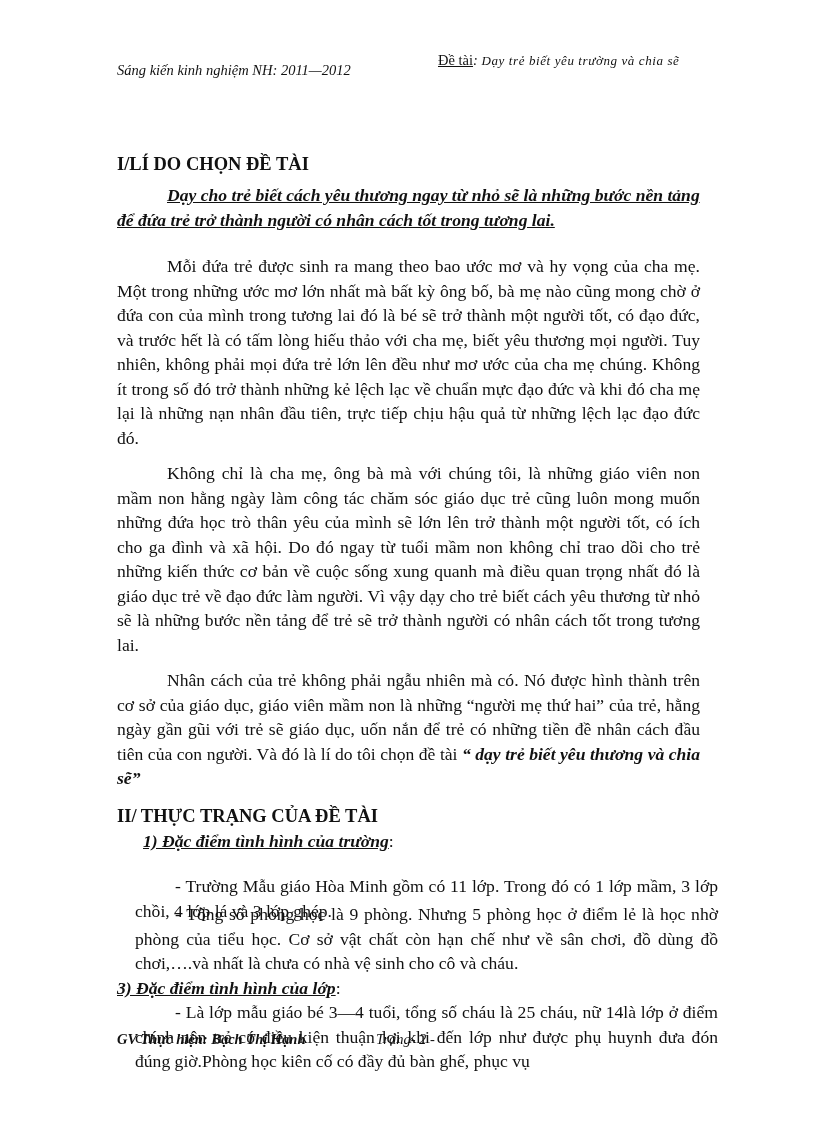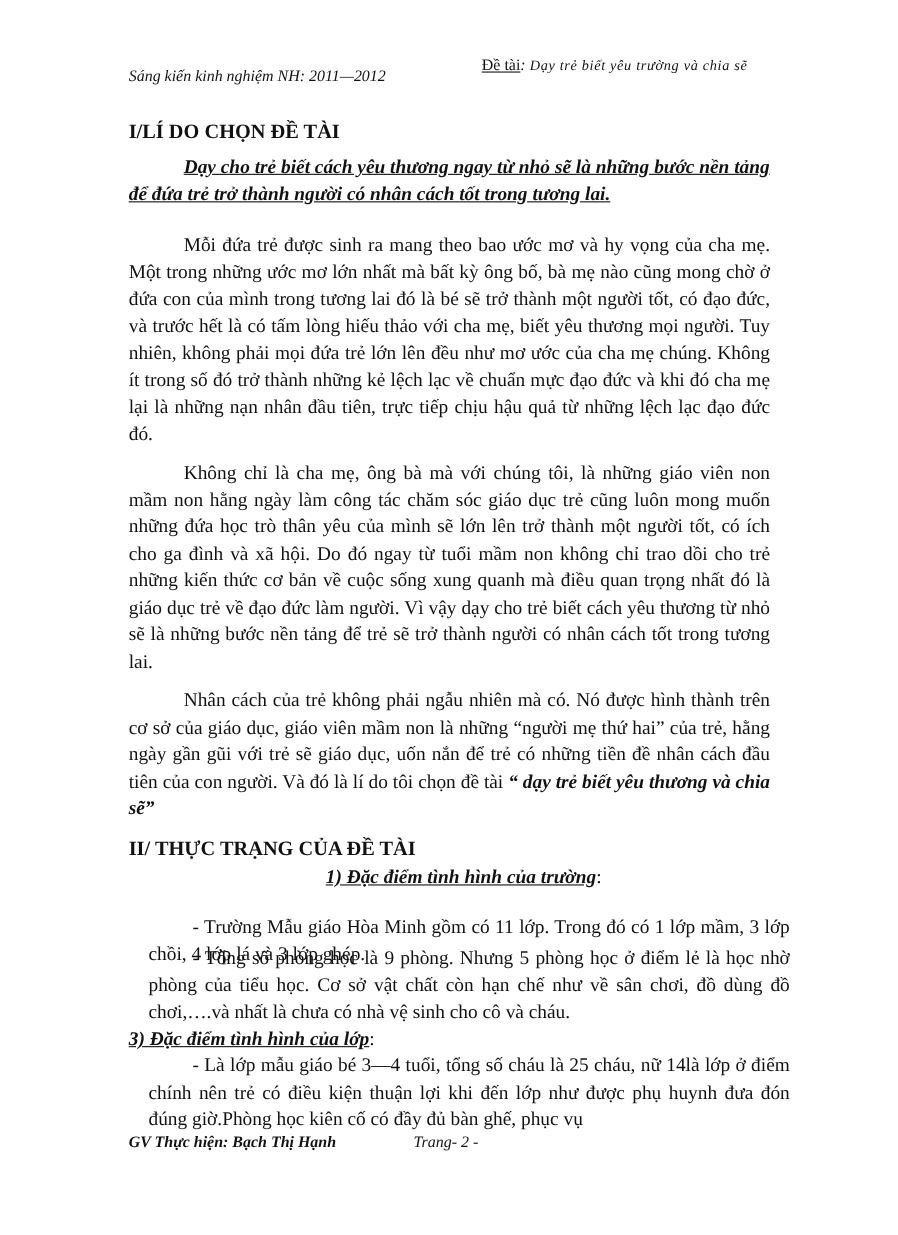--- a/index.html
+++ b/index.html
@@ -3,21 +3,21 @@
 <meta charset="utf-8">
 <style>
   html, body { margin:0; padding:0; background:#ffffff; }
   body { width:816px; height:1123px; position:relative; overflow:hidden; color:#111; }
   .serif { font-family: "Liberation Serif", "DejaVu Serif", serif; }
   .header { position:absolute; top:52px; left:117px; width:600px; font-size:14.5px; font-style:italic; white-space:nowrap; }
   .header .left { position:absolute; left:0; top:0;margin-top:10px; }
   .header .right { position:absolute; left:289px; top:0; }
   .header .right .lbl { font-style:normal; text-decoration:underline;margin-left:32px; }
   .header .right .topic { letter-spacing:0.6px; font-size:13px; }
-  .block { position:absolute; left:117px; width:583px; font-size:17.6px; line-height:24.5px; }
+  .block { position:absolute; left:117px; width:583px; font-size:17.6px; line-height:24.5px;margin-top:44px; }
   .h1 { font-weight:bold; font-size:18.5px; }
   .lead { font-weight:bold; font-style:italic; text-indent:50px; }
   .para { text-indent:50px; text-align:justify; }
   .para .emph { font-weight:bold; font-style:italic; }
   .sub { font-weight:bold; font-style:italic; text-decoration:underline; }
   .bullet { text-indent:40px; padding-left:18px; text-align:justify; }
   .footer { position:absolute; top:1031px; left:117px; font-size:14.5px; font-style:italic; font-weight:bold; white-space:nowrap; }
   .footer .page { position:absolute; left:259px; top:0; font-weight:normal; }
 </style>
 </head>
@@ -33,21 +33,21 @@
 <div class="block serif lead" style="top:139px;text-decoration:underline;">Dạy cho trẻ biết cách yêu thương ngay từ nhỏ sẽ là những bước nền tảng để đứa trẻ trở thành người có nhân cách tốt trong tương lai.</div>
 
 <div class="block serif para" style="top:210px;">Mỗi đứa trẻ được sinh ra mang theo bao ước mơ và hy vọng của cha mẹ. Một trong những ước mơ lớn nhất mà bất kỳ ông bố, bà mẹ nào cũng mong chờ ở đứa con của mình trong tương lai  đó là bé sẽ trở thành một người tốt, có đạo đức, và trước hết là có tấm lòng hiếu thảo với cha mẹ, biết yêu thương mọi người. Tuy nhiên, không phải mọi đứa trẻ lớn lên đều như mơ ước của cha mẹ chúng. Không ít trong số đó trở thành những kẻ lệch lạc về chuẩn mực đạo đức và khi đó cha mẹ lại là những nạn nhân đầu tiên, trực tiếp chịu hậu quả từ những lệch lạc đạo đức đó.</div>
 
 <div class="block serif para" style="top:417px;">Không chỉ là cha mẹ, ông bà mà với chúng tôi, là những giáo viên non mầm non hằng ngày làm công tác chăm sóc giáo dục trẻ cũng luôn mong muốn những đứa học trò thân yêu của mình sẽ lớn lên trở thành một người tốt, có ích cho ga đình và xã hội. Do đó ngay từ tuổi mầm non không chỉ trao dồi cho trẻ những kiến thức cơ bản về cuộc sống xung quanh mà điều quan trọng nhất đó là giáo dục trẻ về đạo đức làm người. Vì vậy dạy cho trẻ biết cách yêu thương từ nhỏ sẽ là những bước nền tảng để trẻ sẽ trở thành người có nhân cách tốt trong tương lai.</div>
 
 <div class="block serif para" style="top:624px;"><span>Nhân cách của trẻ không phải ngẫu nhiên mà có. Nó được hình thành trên cơ sở của giáo dục, giáo viên mầm non là những “người mẹ thứ hai” của trẻ, hằng ngày gần gũi với trẻ sẽ giáo dục, uốn nắn để trẻ có những tiền đề nhân cách đầu tiên của con người. Và đó là lí do tôi chọn đề tài </span><span class="emph">“ dạy trẻ biết yêu thương và chia sẽ”</span></div>
 
 <div class="block serif h1" style="top:760px;">II/ THỰC TRẠNG CỦA ĐỀ TÀI</div>
 
-<div class="block serif" style="top:785px; padding-left:26px; width:557px;text-align:center;"><span class="sub">1) Đặc điểm tình hình của trường</span><span>:</span></div>
+<div class="block serif" style="top:785px; padding-left:26px; width:557px;"><span class="sub">1) Đặc điểm tình hình của trường</span><span>:</span></div>
 
 <div class="block serif bullet" style="top:830px;">- Trường Mẫu giáo Hòa Minh gồm có 11 lớp. Trong đó có 1 lớp mầm, 3 lớp chồi, 4 lớp lá và 3 lớp ghép.</div>
 <div class="block serif bullet" style="top:858px;">- Tổng số phòng học là 9 phòng. Nhưng 5 phòng học ở điểm lẻ là học nhờ phòng của tiểu học. Cơ sở vật chất còn hạn chế như về sân chơi, đồ dùng đồ chơi,….và nhất là chưa có nhà vệ sinh cho cô và cháu.</div>
 
 <div class="block serif" style="top:932px;"><span class="sub">3) Đặc điểm tình hình của lớp</span><span>:</span></div>
 
 <div class="block serif bullet" style="top:956px;">- Là lớp mẫu giáo bé 3—4 tuổi, tổng số cháu là 25 cháu, nữ 14là lớp ở điểm chính nên trẻ có điều kiện thuận lợi khi đến lớp như được phụ huynh đưa đón đúng giờ.Phòng học kiên cố có đầy đủ bàn ghế, phục vụ</div>
 
 <div class="footer serif">
   <span>GV Thực hiện: Bạch Thị Hạnh</span>

